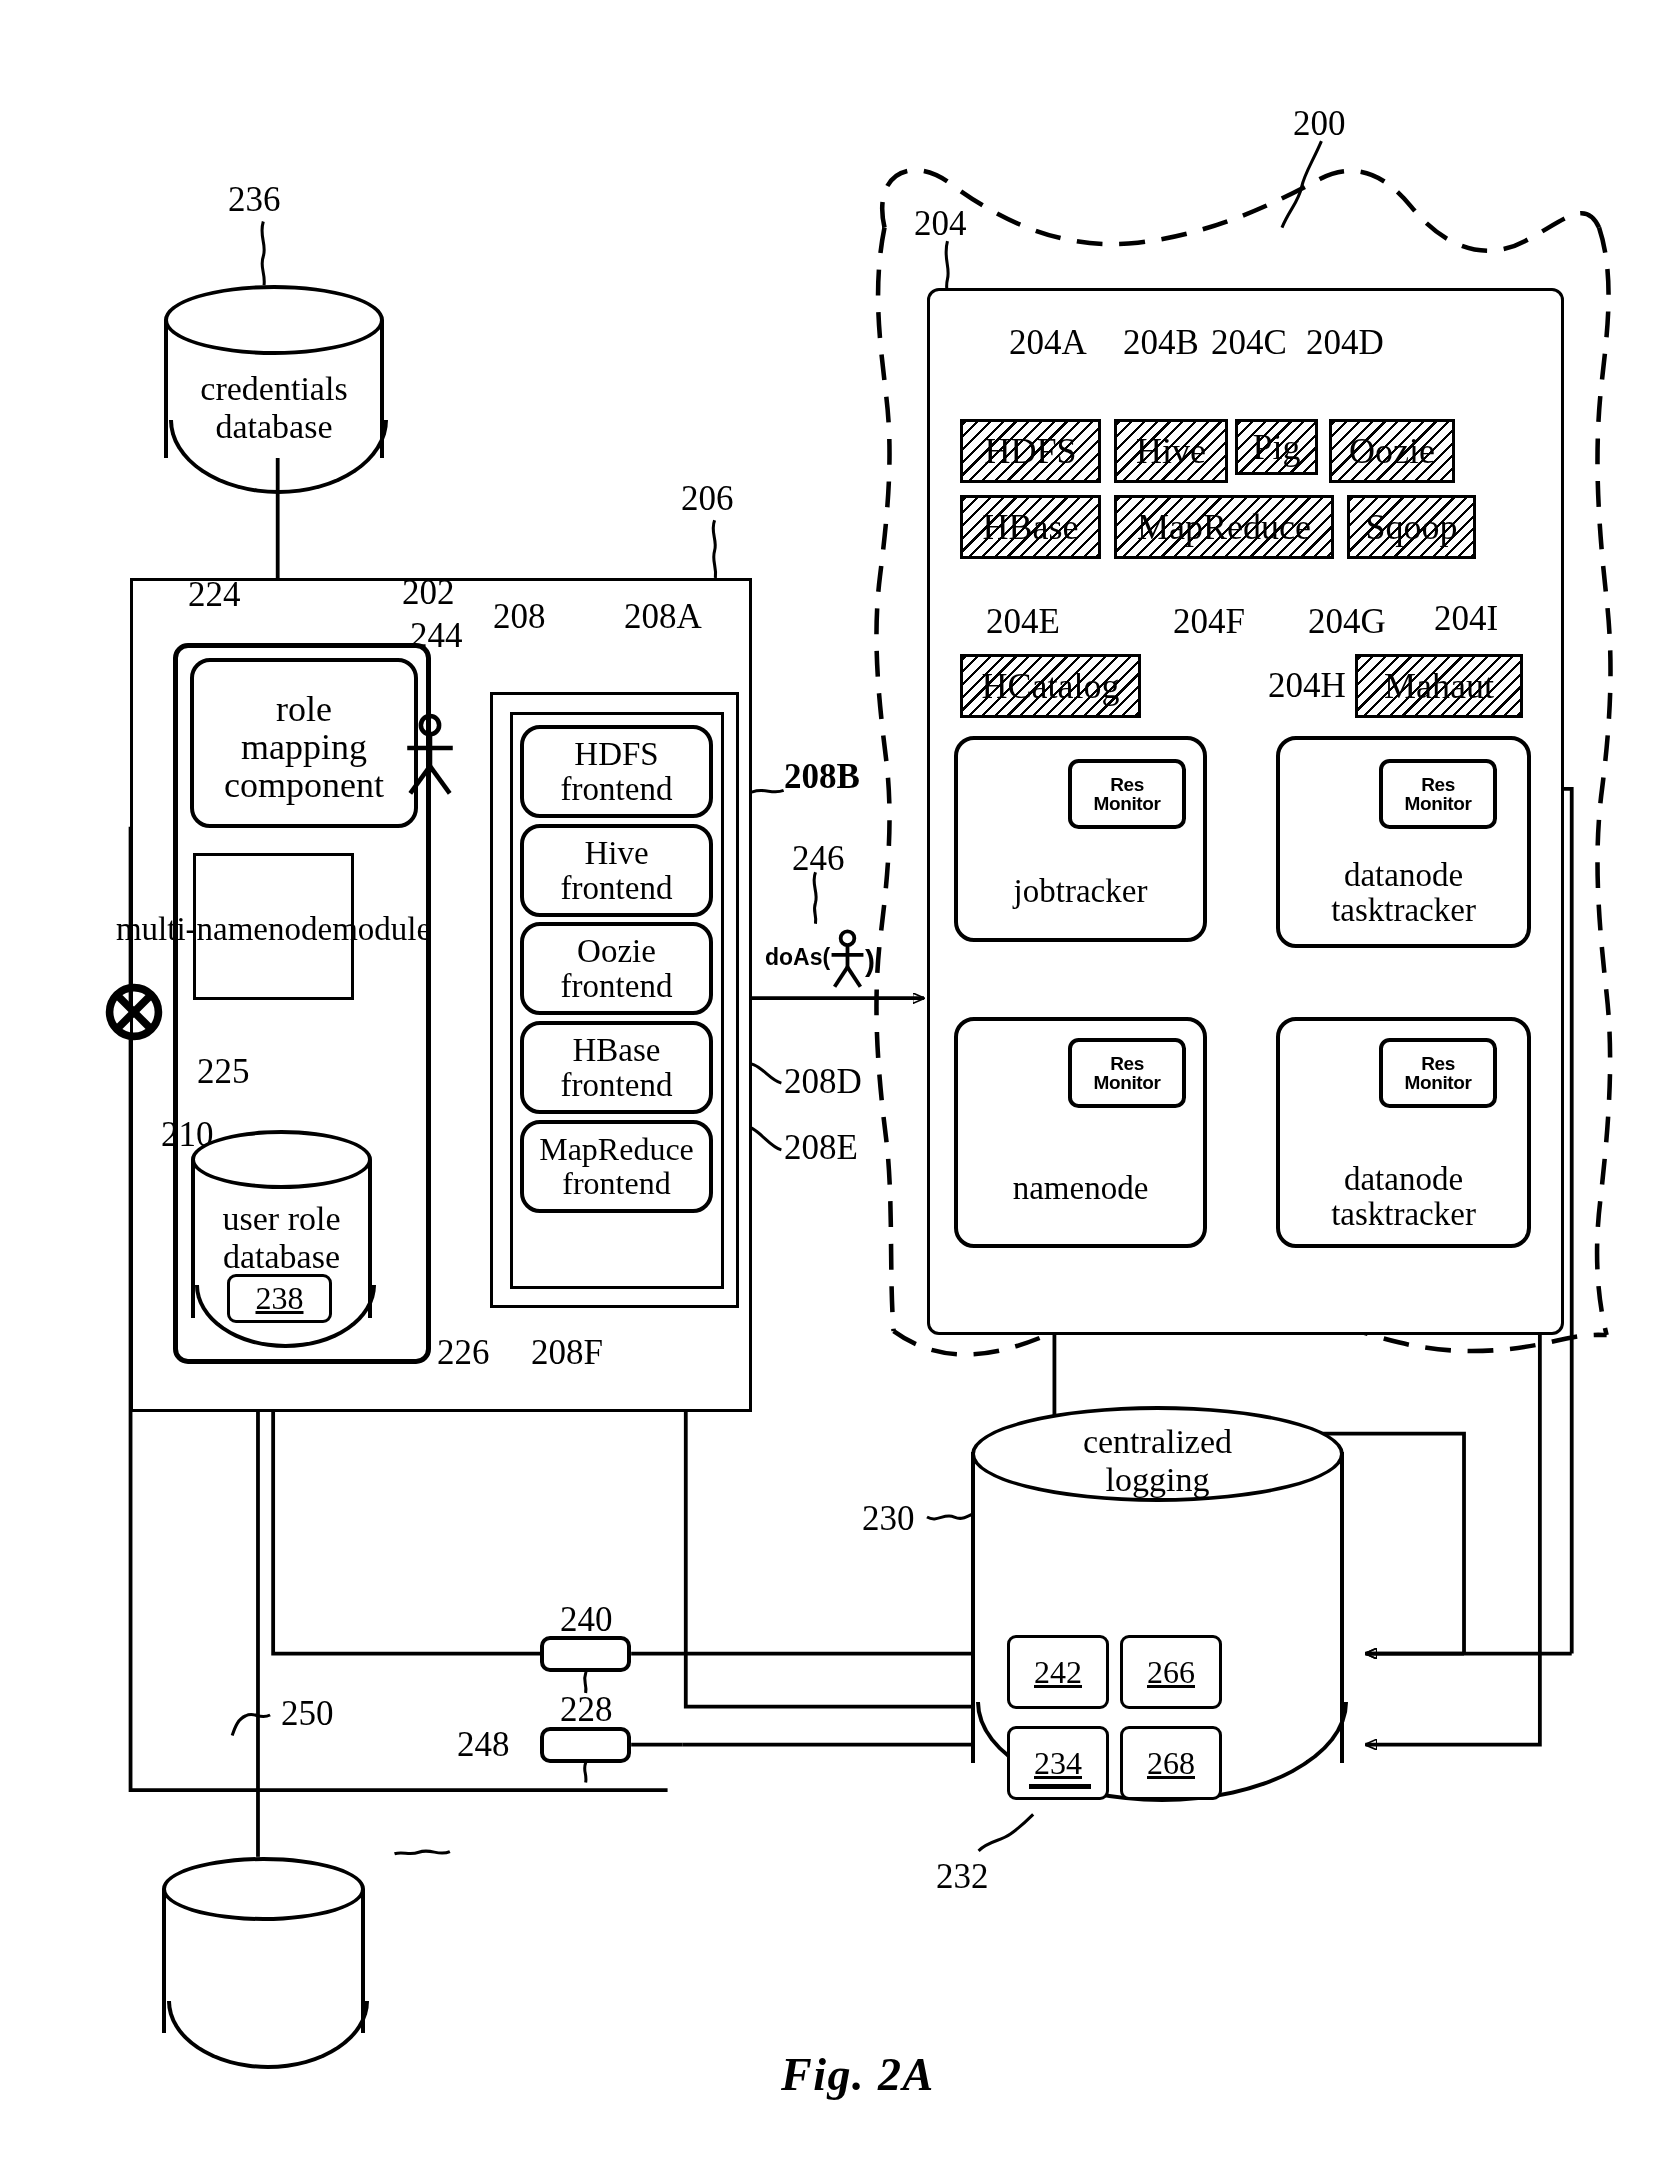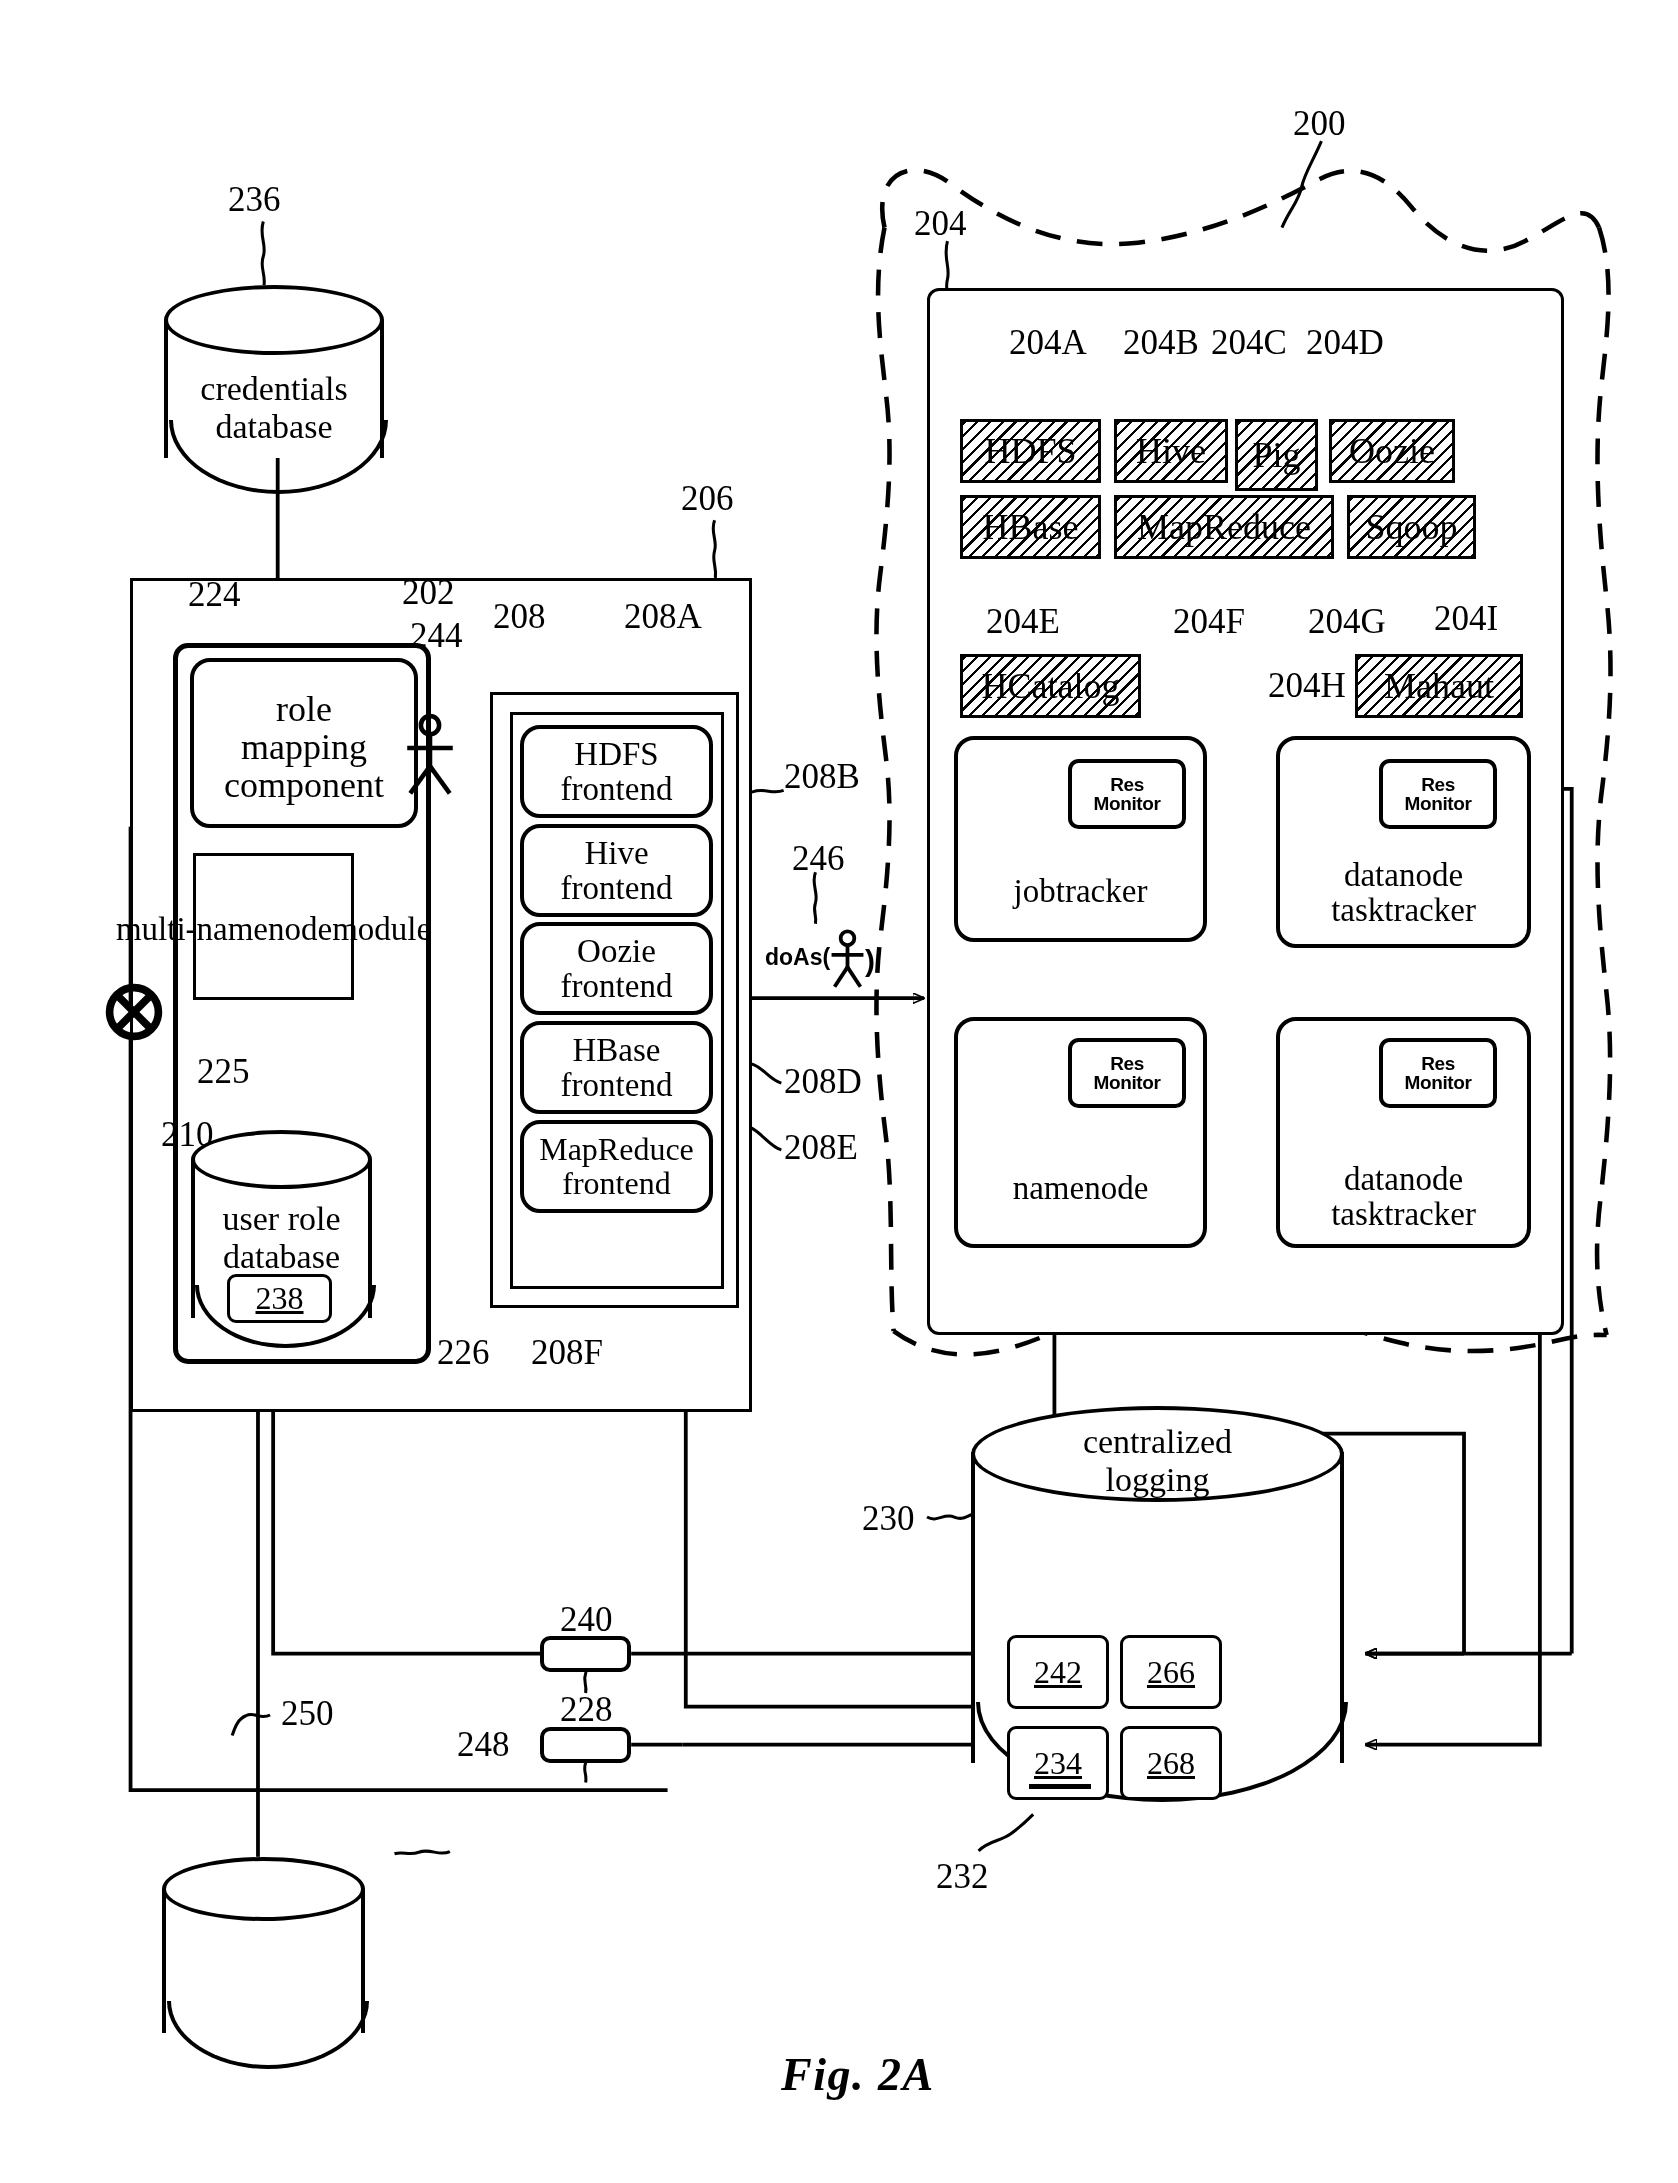--- a/index.html
+++ b/index.html
@@ -182,21 +182,21 @@
   <div class="ref" style="left:1123px;top:325px;">204B</div>
   <div class="ref" style="left:1211px;top:325px;">204C</div>
   <div class="ref" style="left:1306px;top:325px;">204D</div>
 
   <div class="hatch ctr" style="left:960px;top:419px;width:141px;height:64px;">
     <span class="ht">HDFS</span>
   </div>
   <div class="hatch ctr" style="left:1114px;top:419px;width:114px;height:64px;">
     <span class="ht">Hive</span>
   </div>
-  <div class="hatch ctr" style="left:1235px;top:419px;width:83px;height:72px;">
+  <div class="hatch ctr" style="left:1235px;top:419px;width:83px;height:56px;">
     <span class="ht">Pig</span>
   </div>
   <div class="hatch ctr" style="left:1329px;top:419px;width:126px;height:64px;">
     <span class="ht">Oozie</span>
   </div>
 
   <div class="hatch ctr" style="left:960px;top:495px;width:141px;height:64px;">
     <span class="ht">HBase</span>
   </div>
   <div class="hatch ctr" style="left:1114px;top:495px;width:220px;height:64px;">
@@ -357,21 +357,21 @@
       <span>frontend</span>
     </div>
   </div>
   <div class="box rrect" style="left:520px;top:1120px;width:193px;height:93px;">
     <div class="lbl ctr" style="position:absolute;inset:0;flex-direction:column;font-size:32px;">
       <span>MapReduce</span>
       <span>frontend</span>
     </div>
   </div>
 
-  <div class="ref" style="left:784px;top:759px;">208B</div>
+  <div class="ref" style="left:784px;top:759px;font-weight:bold;">208B</div>
   <div class="ref" style="left:792px;top:841px;">246</div>
   <div class="ref" style="left:784px;top:1064px;">208D</div>
   <div class="ref" style="left:784px;top:1130px;">208E</div>
   <div class="ref" style="left:531px;top:1335px;">208F</div>
 
   <div class="doas" style="left:765px;top:944px;">doAs(</div>
   <div class="stick" style="left:827px;top:929px;width:41px;height:61px;">
     <svg viewBox="0 0 54 80" width="41" height="61">
       <circle cx="27" cy="12" r="9" fill="none" stroke="#000" stroke-width="5"></circle>
       <line x1="27" y1="21" x2="27" y2="54" stroke="#000" stroke-width="5"></line>

